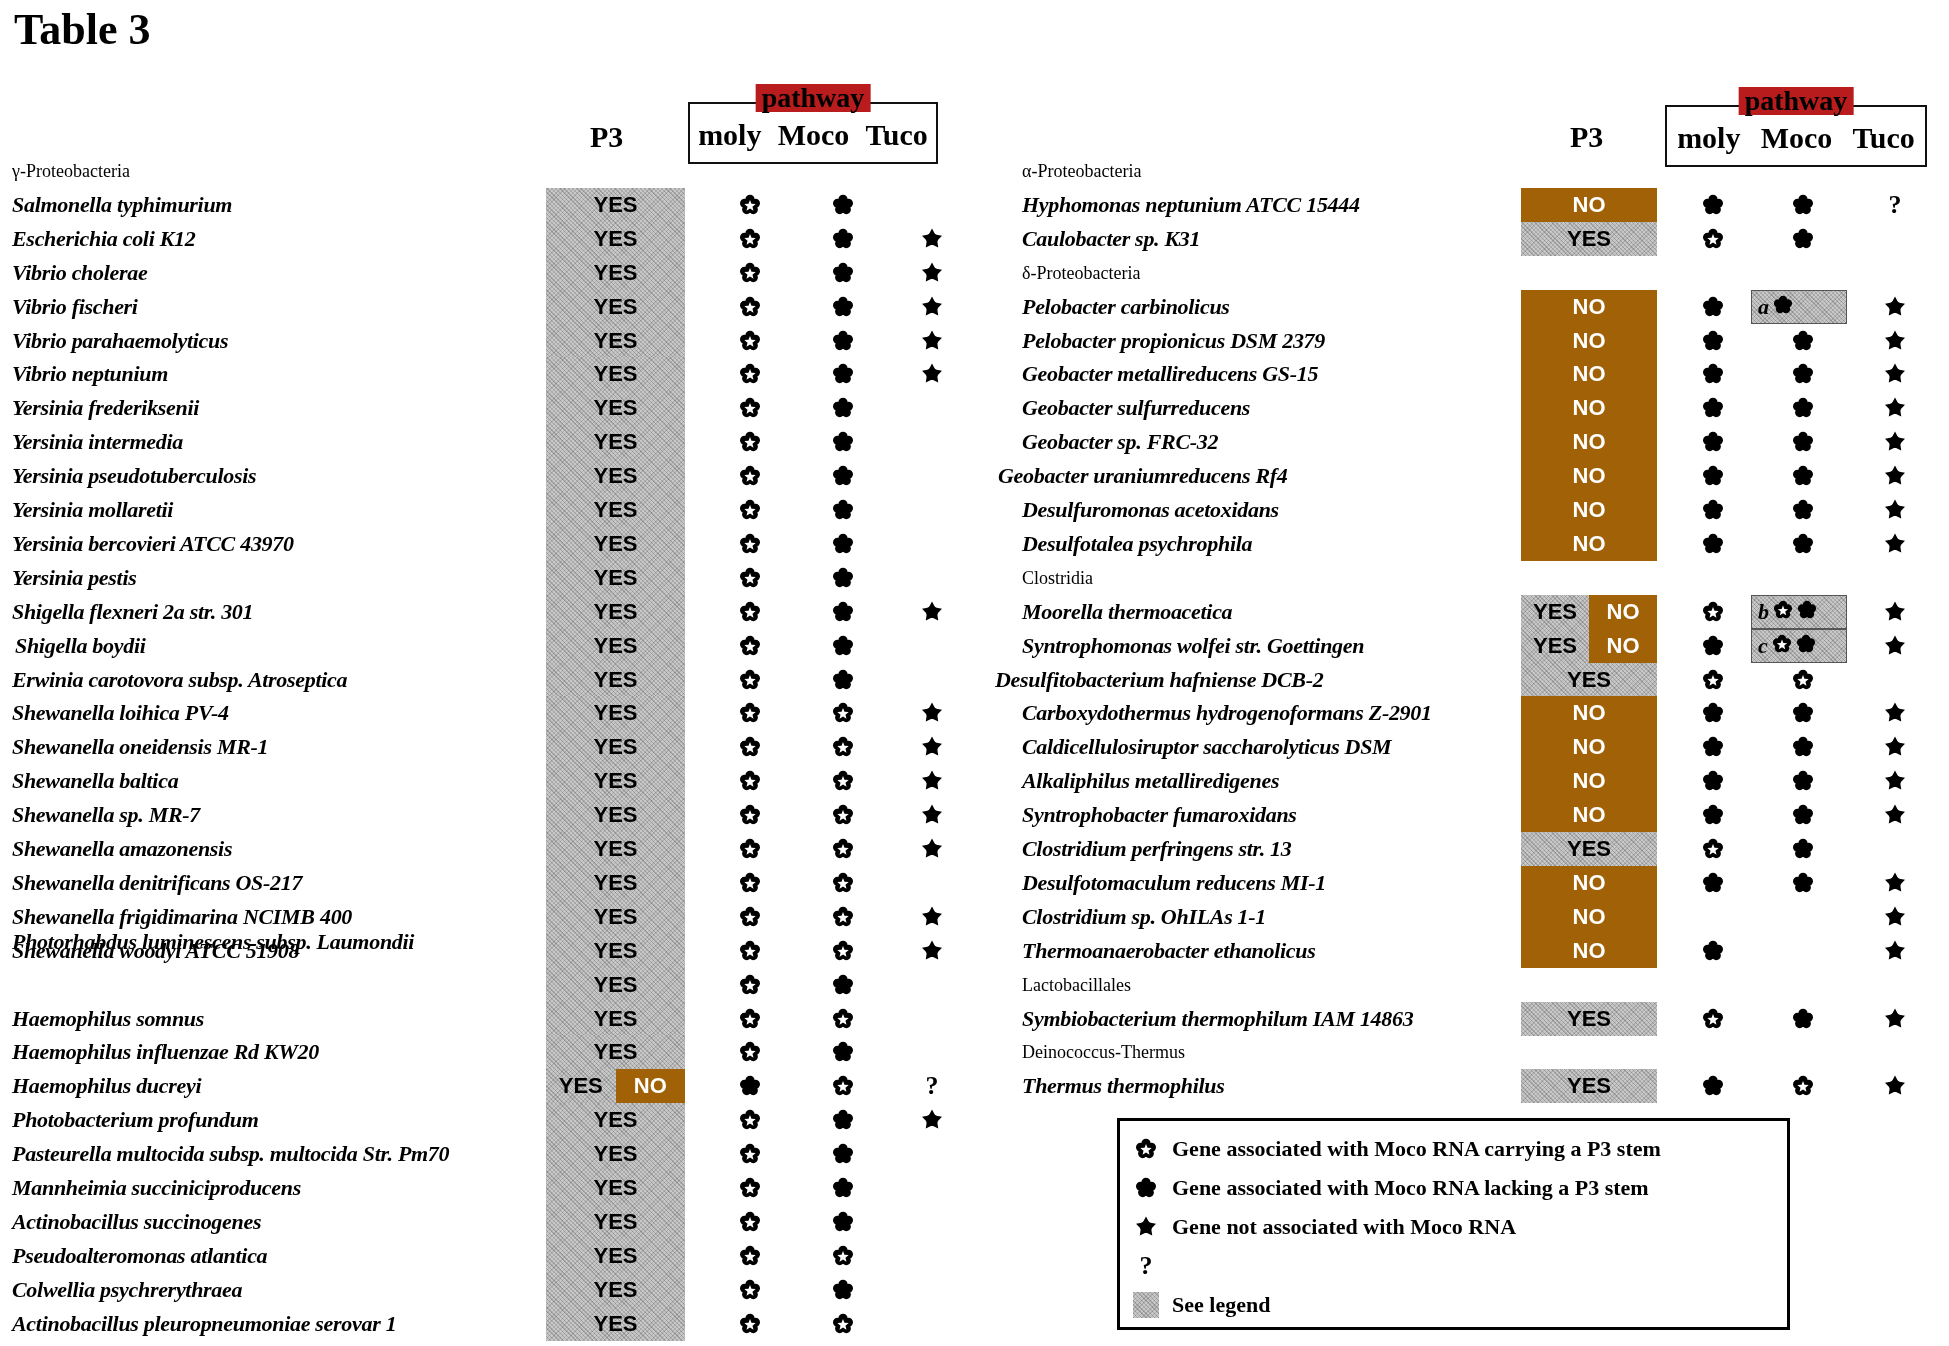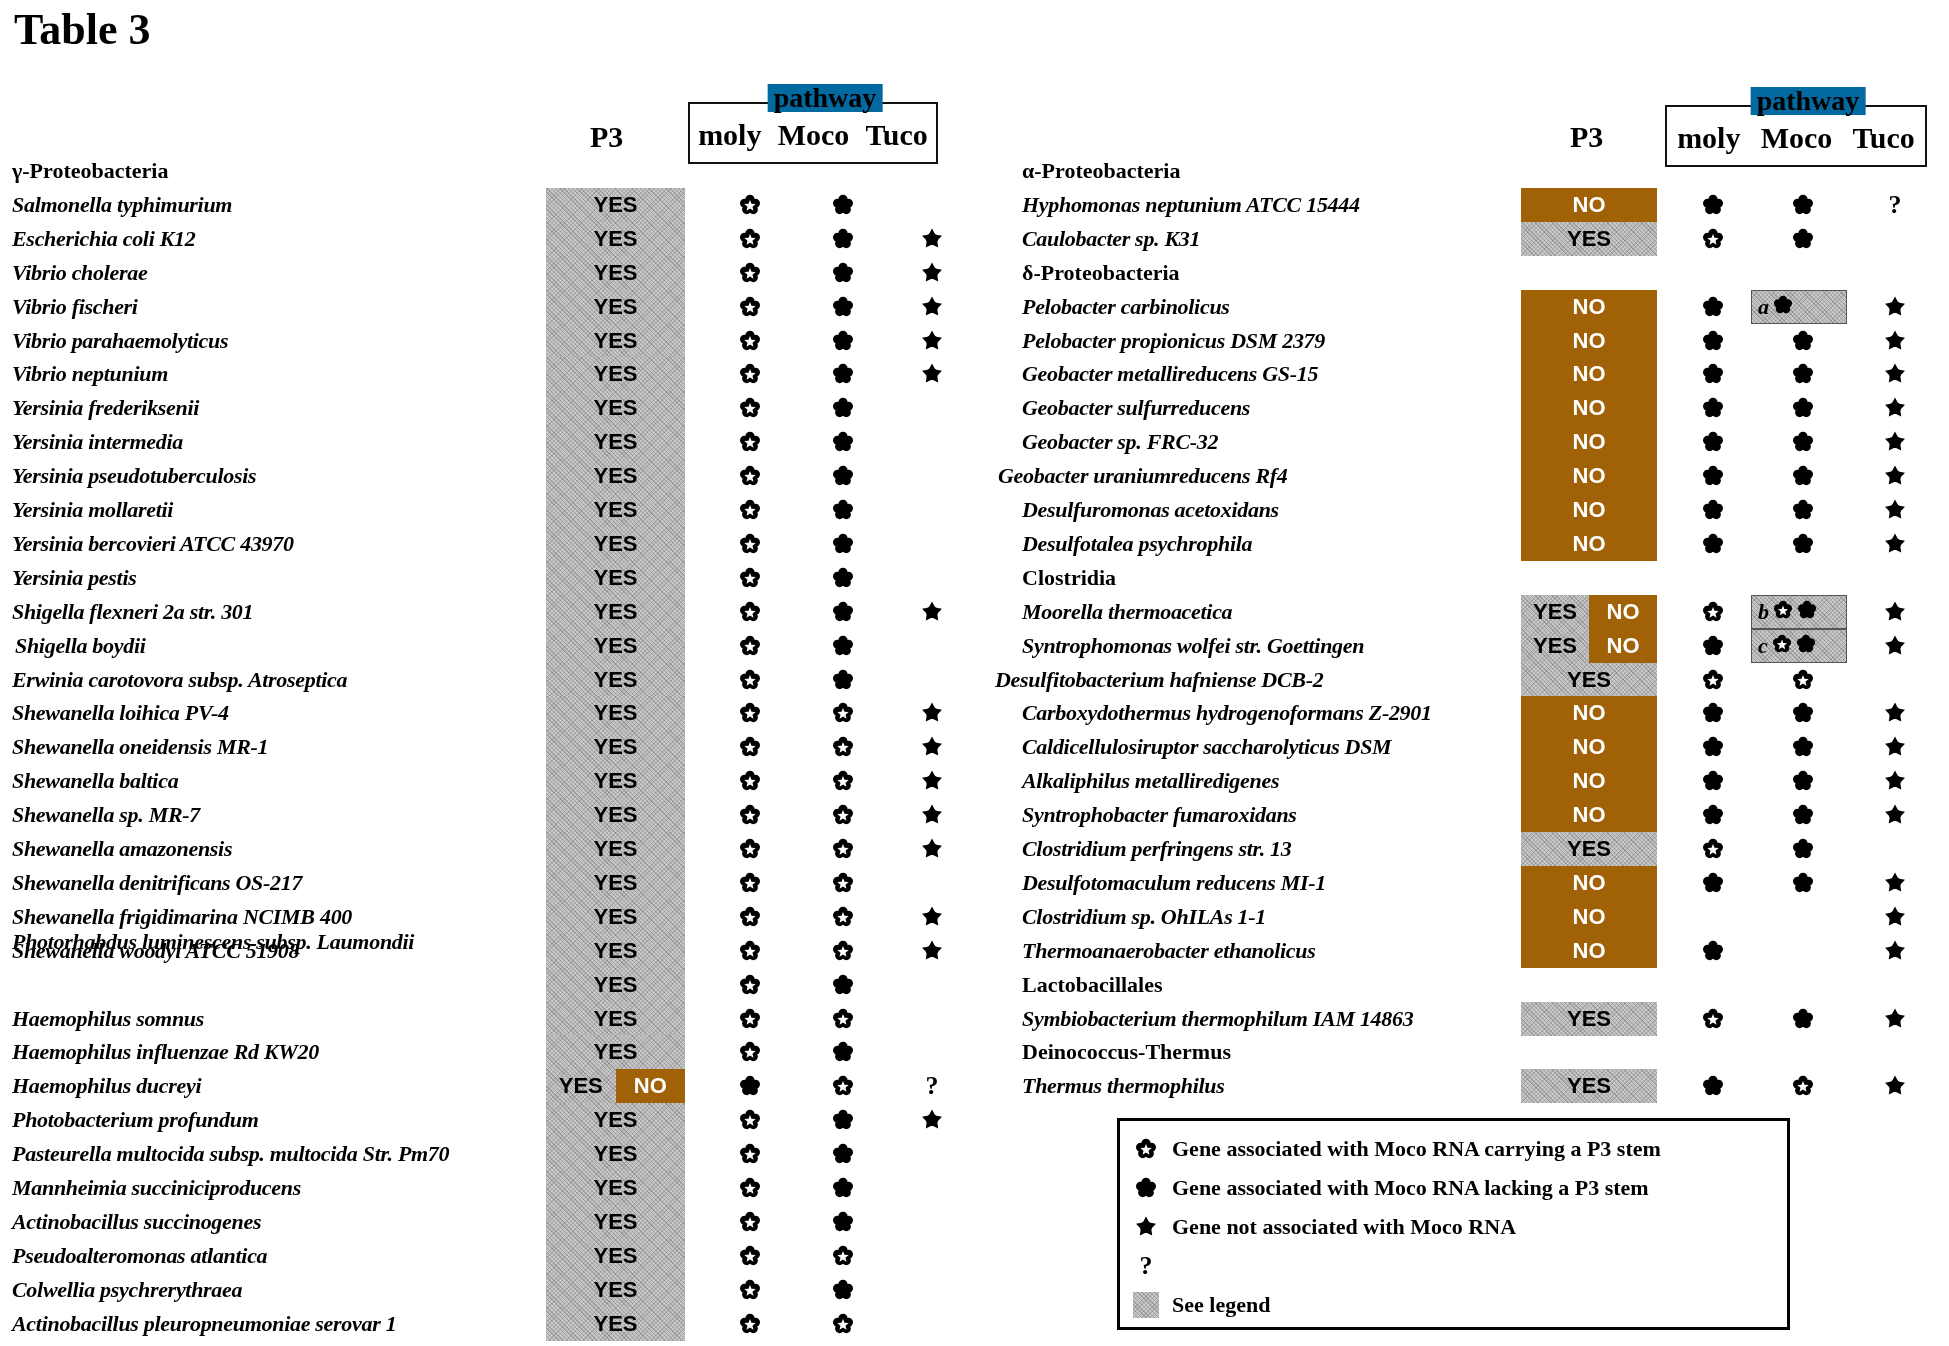--- a/index.html
+++ b/index.html
@@ -2,25 +2,25 @@
 <html><head>
 <meta charset="utf-8">
 <style>
   html, body { margin: 0; padding: 0; background: #ffffff; }
   body { width: 1949px; height: 1346px; position: relative; overflow: hidden;
          font-family: "Liberation Serif", "DejaVu Serif", serif; color: #000; }
   .title { position: absolute; left: 14px; top: 4px; font-size: 44px; font-weight: bold; }
   .colhead { position: absolute; font-weight: bold; font-size: 30px; }
   .pathbox { position: absolute; border: 2px solid #111; box-sizing: border-box; }
   .pathbox .plabel { position: absolute; top: -20px; left: 50%; transform: translateX(-50%);
-                     background: #0369a1; padding: 0 6px; font-weight: bold; font-size: 28px; line-height: 28px; margin-left: 12px; }
+                     background: #b91c1c; padding: 0 6px; font-weight: bold; font-size: 28px; line-height: 28px; }
   .pathbox .cols { position: absolute; left: 0; right: 0; top: 14px; display: flex;
                    justify-content: space-around; font-weight: bold; font-size: 30px; }
   .name { position: absolute; font-size: 22px; font-weight: bold; font-style: italic; letter-spacing: -0.3px; }
-  .group { position: absolute; font-size: 22px; font-weight: bold; }
+  .group { position: absolute; font-size: 18px; font-weight: normal; }
   .p3 { position: absolute; height: 34px; display: flex; font-family: "Liberation Sans", "DejaVu Sans", sans-serif;
         font-weight: bold; font-size: 22px; }
   .p3 .seg { flex: 1; display: flex; align-items: center; justify-content: center; }
   .yes { background-color: #c8c8c8;
          background-image: repeating-linear-gradient(45deg, rgba(0,0,0,0.18) 0 1px, transparent 1px 3px),
                            repeating-linear-gradient(-45deg, rgba(0,0,0,0.12) 0 1px, transparent 1px 3px);
          color: #000; }
   .no { background: #a16207; color: #fff; }
   .sym { position: absolute; width: 30px; height: 34px; display: flex; align-items: center; justify-content: center;
          transform: translateX(-50%); }

